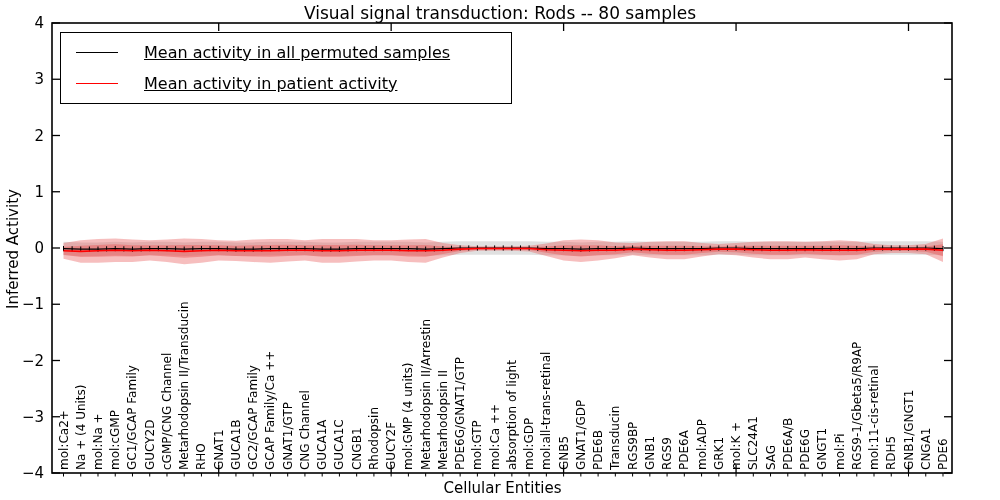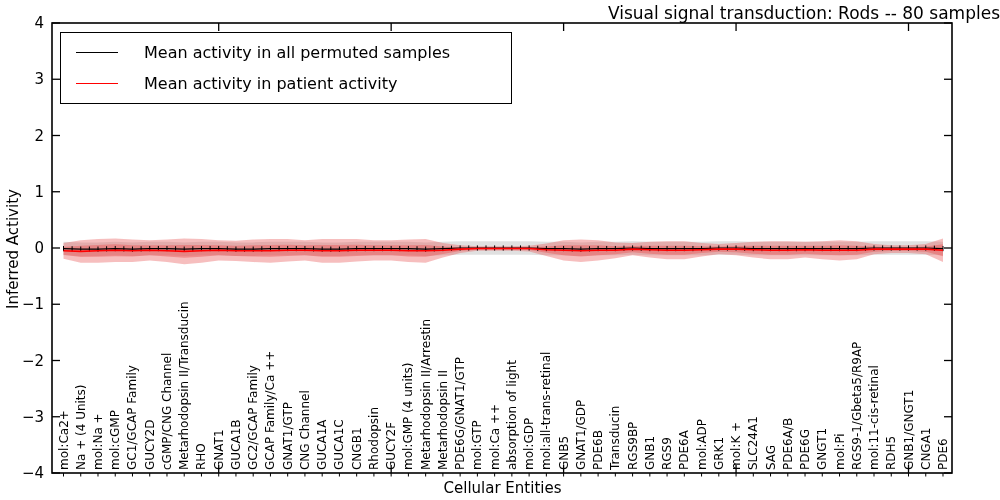--- a/index.html
+++ b/index.html
@@ -5,36 +5,36 @@
   html,body{margin:0;padding:0;background:#ffffff;}
   .figure{
     position:relative;
     width:1000px;height:500px;
     background:#ffffff;
     font-family:"DejaVu Sans","Liberation Sans",sans-serif;
     overflow:hidden;
   }
   .chart-title{
     position:absolute;left:0;top:3px;width:1000px;
-    text-align:right;font-size:17px;color:#000;
+    text-align:center;font-size:17px;color:#000;
   }
   .y-axis-title{
     position:absolute;left:-52px;top:240px;width:130px;
     transform:rotate(-90deg);transform-origin:center center;
     text-align:center;font-size:15px;color:#000;
   }
   .x-axis-title{
     position:absolute;left:0;top:479px;width:1005px;
     text-align:center;font-size:15px;color:#000;
   }
   .legend{
     position:absolute;left:60px;top:32px;width:452px;
     background:#ffffff;border:1.5px solid #000;
     box-sizing:border-box;padding:8px 10px 9px 10px;
-    display:flex;flex-direction:column;gap:9px;
+    display:flex;flex-direction:column;gap:9px;text-decoration:underline;
   }
   .legend-row{display:flex;align-items:center;height:22px;}
   .legend-line{display:inline-block;width:42px;height:0;border-top:1.6px solid #000;margin-left:5px;}
   .legend-label{margin-left:26px;font-size:16px;color:#000;white-space:nowrap;}
   svg{position:absolute;left:0;top:0;}
   text{font-family:"DejaVu Sans","Liberation Sans",sans-serif;}
 </style>
 </head>
 <body>
 

